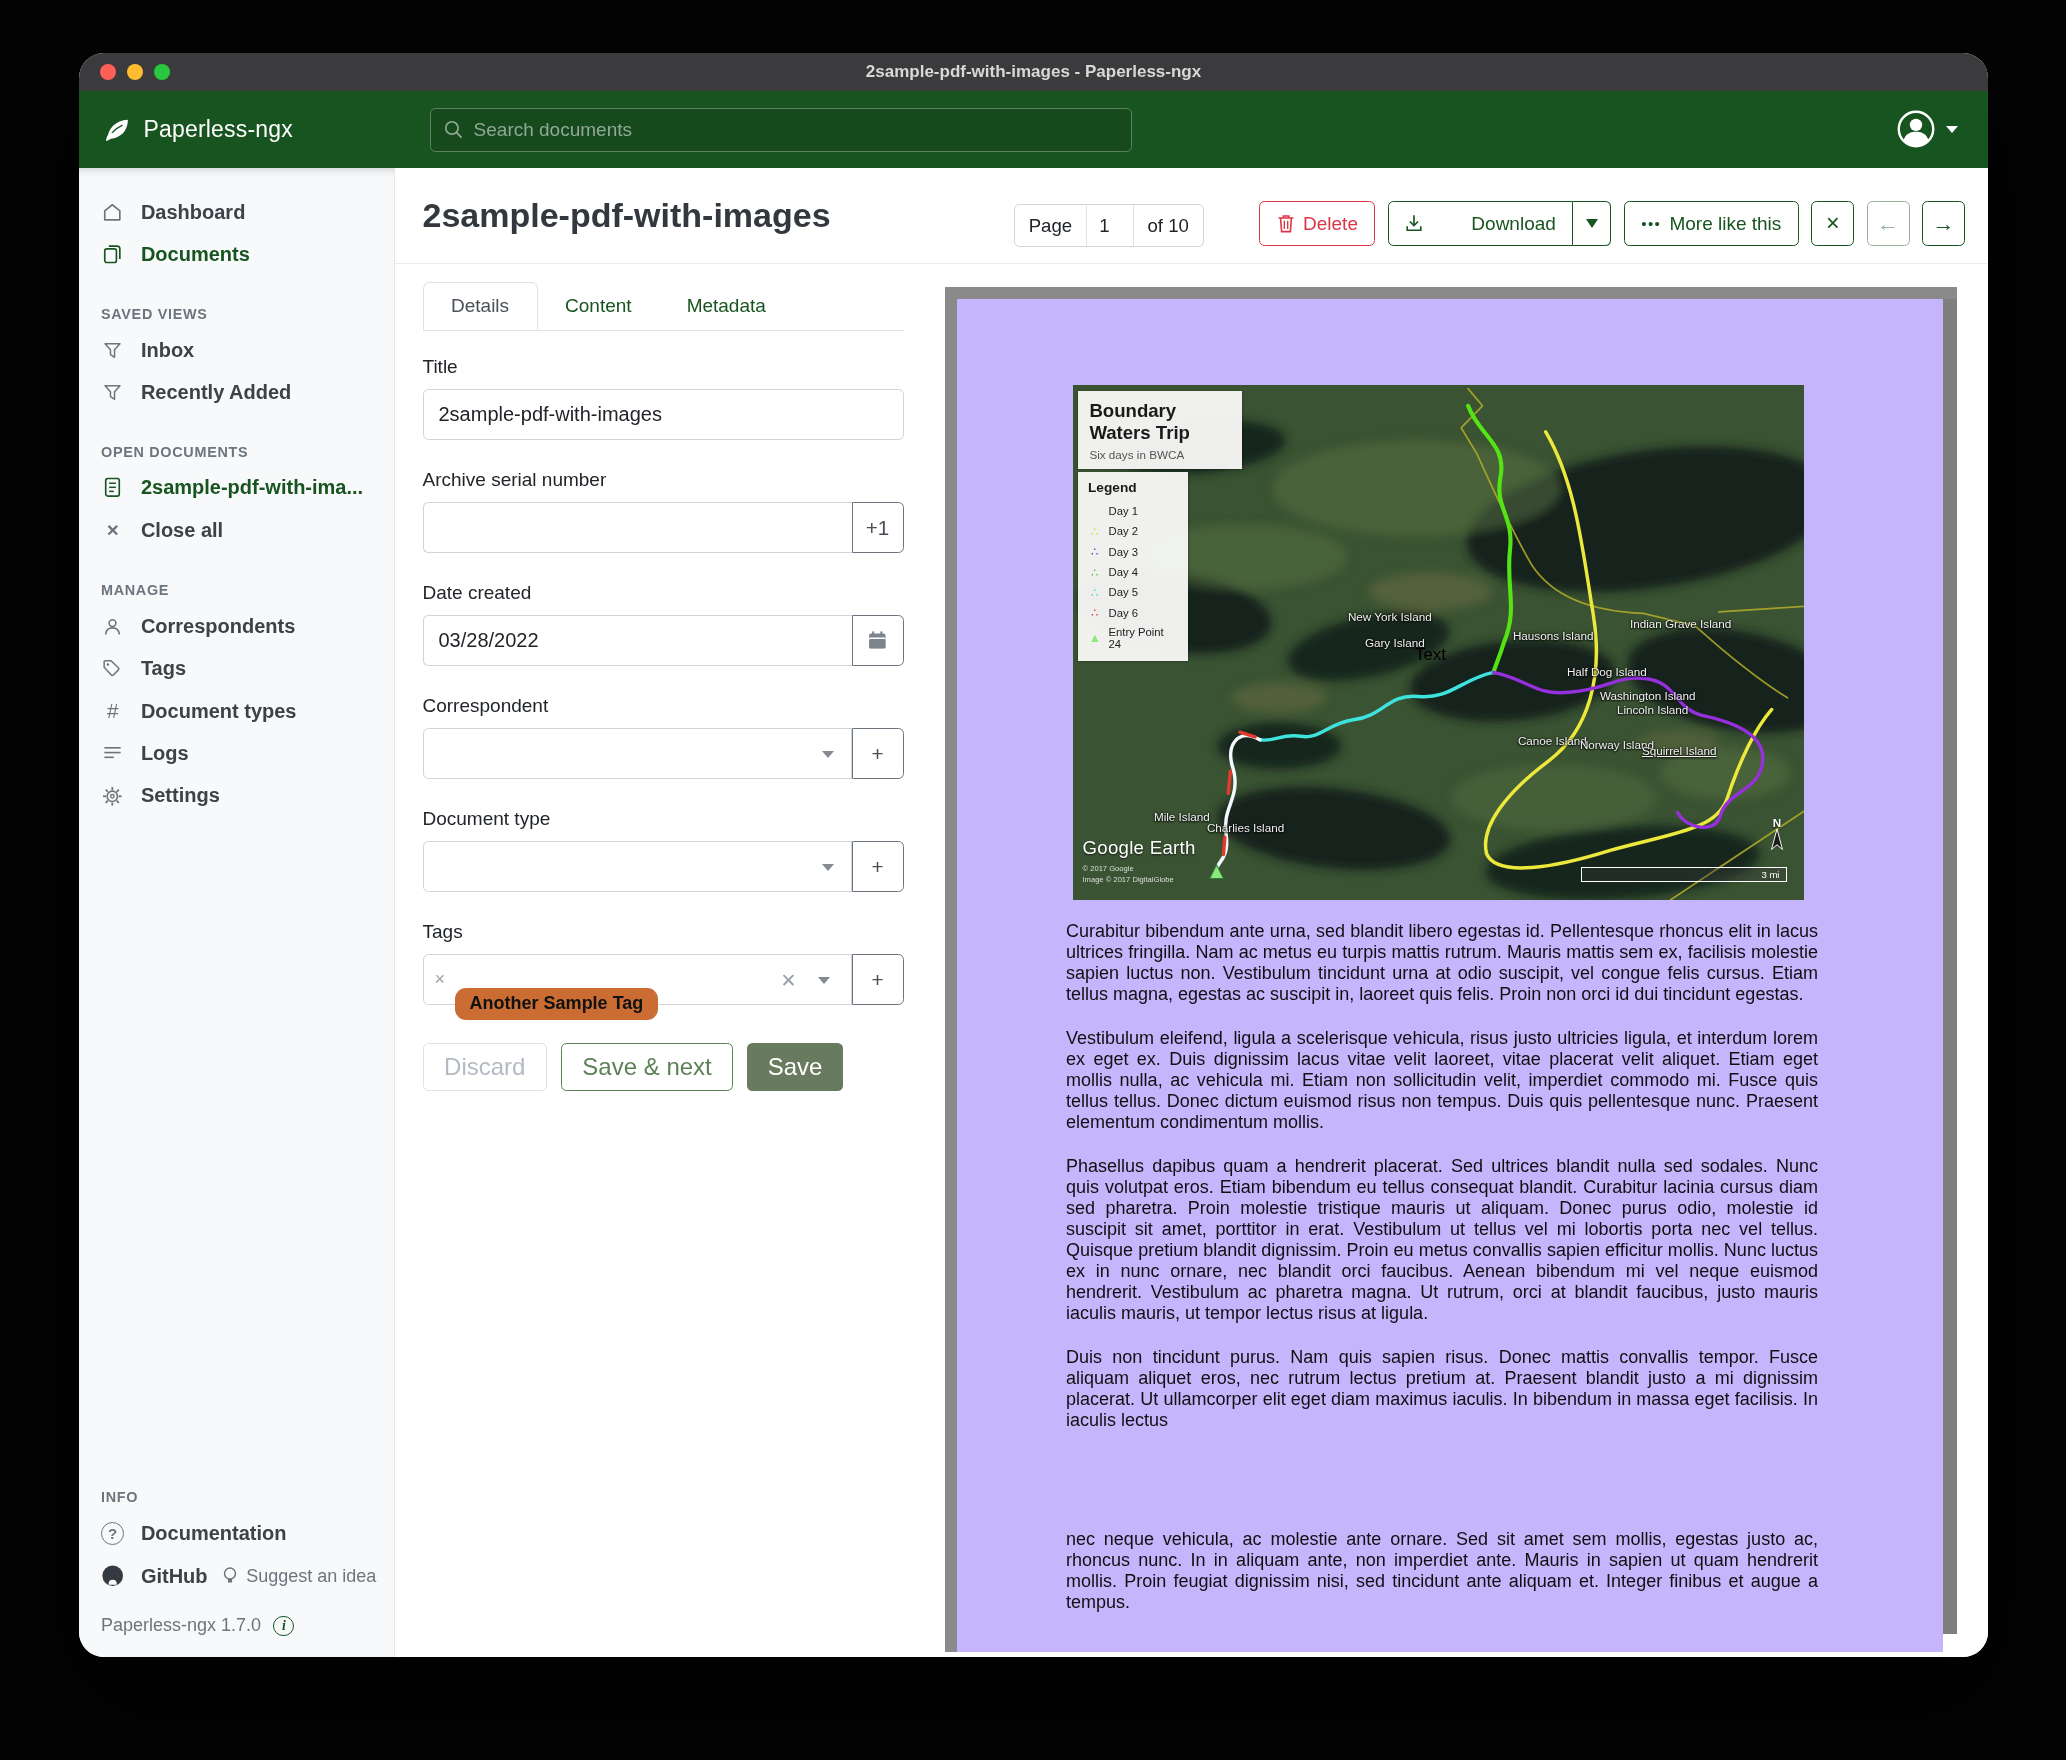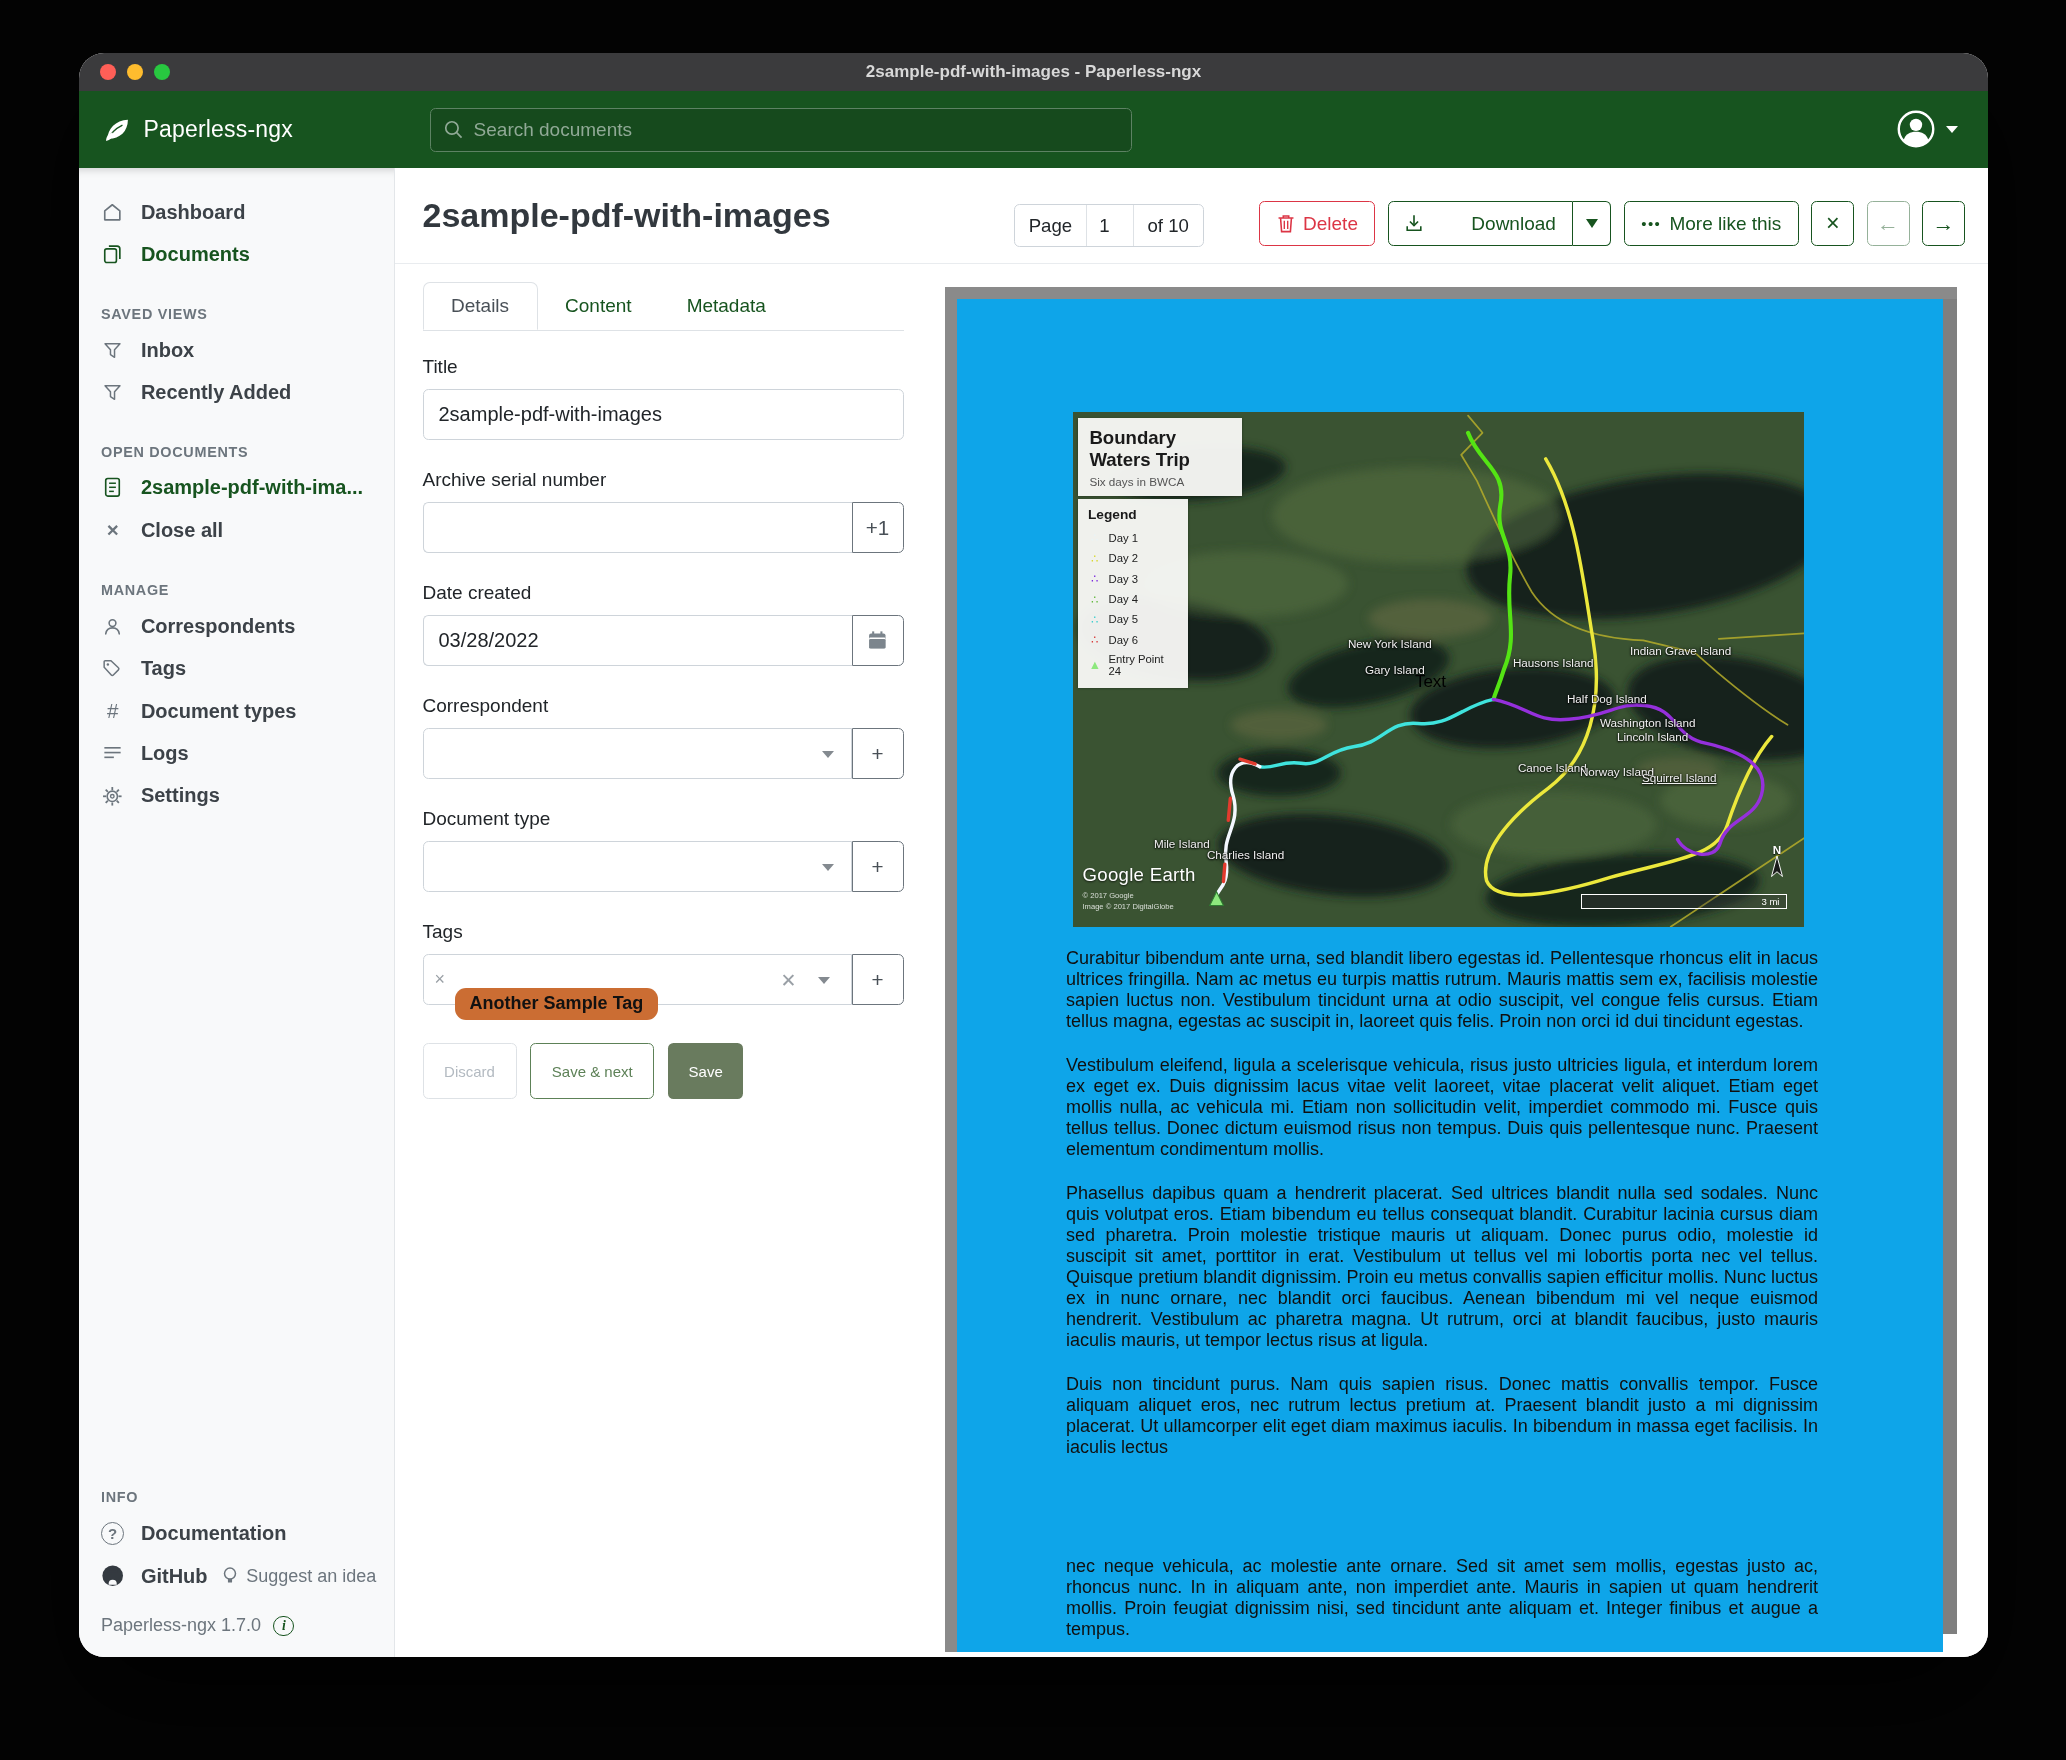--- a/index.html
+++ b/index.html
@@ -83,30 +83,30 @@
   .select-box { position:relative; flex:1; height:51px; border:0.7px solid #ced4da; border-radius:5.5px 0 0 5.5px; background:#fff; }
   .sel-caret { position:absolute; right:16.5px; top:22px; width:0; height:0;
     border-left:6.2px solid transparent; border-right:6.2px solid transparent; border-top:7.6px solid #848a90; }
   .tagbox { position:relative; flex:1; height:51px; border:0.7px solid #ced4da; border-radius:5.5px 0 0 5.5px; background:#fff;
     display:flex; align-items:center; padding:0 76px 0 11px; gap:9.6px; }
   .chip-x { color:#9aa0a6; font-size:18px; cursor:pointer; }
   .chip { border-radius:11px; padding:5.5px 15px; font-size:18px; font-weight:700; color:#111; white-space:nowrap;margin-top:48px; }
   .tag-clear { position:absolute; right:54px; top:13.7px; color:#9aa0a6; font-size:19px; cursor:pointer; }
   .tagbox .sel-caret { right:20.6px; }
   .action-row { display:flex; gap:13.7px; margin-top:38px; }
-  .act { height:56px; border-radius:5.5px; font-size:15px; padding:0 20.6px; display:flex; align-items:center; cursor:pointer; background:#fff; border:1px solid; }
+  .act { height:48px; border-radius:5.5px; font-size:24px; padding:0 20.6px; display:flex; align-items:center; cursor:pointer; background:#fff; border:1px solid; }
   .act.discard { border-color:#dee2e6; color:#b3bac1; }
   .act.savenext { border-color:#5d8157; color:#5d8157; }
   .act.save { border:none; color:#fff; }
 
   
   .preview { position:absolute; left:550px; top:119px; width:1012px; height:1365px;
     border-top:12.4px solid #8a8a8a; border-left:12.4px solid #8a8a8a; background:#fff; }
   .scroll-thumb { position:absolute; right:0; top:0; width:13.7px; height:1335px; background:#7f7f7f; }
-  .page { position:absolute; left:0; top:0; right:13.7px; bottom:0; background:#0ea5e9; padding:113px 110px 0 109px; overflow:hidden; }
+  .page { position:absolute; left:0; top:0; right:13.7px; bottom:0; background:#c4b5fd; padding:86px 110px 0 109px; overflow:hidden; }
   .map { position:relative; width:731px; height:515px; margin-left:6.9px; overflow:hidden; background:#3a5332; }
   .map-overlay { position:absolute; font-size:11.7px; color:#f1f1f1; text-shadow:0 0.7px 2.1px #000, 0 0 2.7px #000; white-space:nowrap; }
   .map-titlebox { position:absolute; left:5.5px; top:5.5px; width:164px; background:rgba(250,250,248,.95); padding:9.6px 11px 8.2px; box-shadow:0 0.7px 2.7px rgba(0,0,0,.4); }
   .map-title { font-size:18.6px; font-weight:700; color:#1a1a1a; }
   .map-sub { font-size:11.7px; color:#555; margin-top:4.1px; }
   .legend { position:absolute; left:5.5px; top:87px; width:110px; background:rgba(250,250,248,.95); padding:8.2px 9.6px; box-shadow:0 0.7px 2.7px rgba(0,0,0,.4); }
   .legend-title { font-size:13.7px; font-weight:700; color:#1a1a1a; margin-bottom:5.5px; }
   .legend-row { display:flex; align-items:center; gap:6.9px; font-size:11.3px; color:#222; padding:2.7px 0; }
   .l-dot { font-size:12.4px; width:13.7px; text-align:center; }
   .annotation { position:absolute; color:#000; font-size:17px; text-shadow:none; font-weight:400; }

